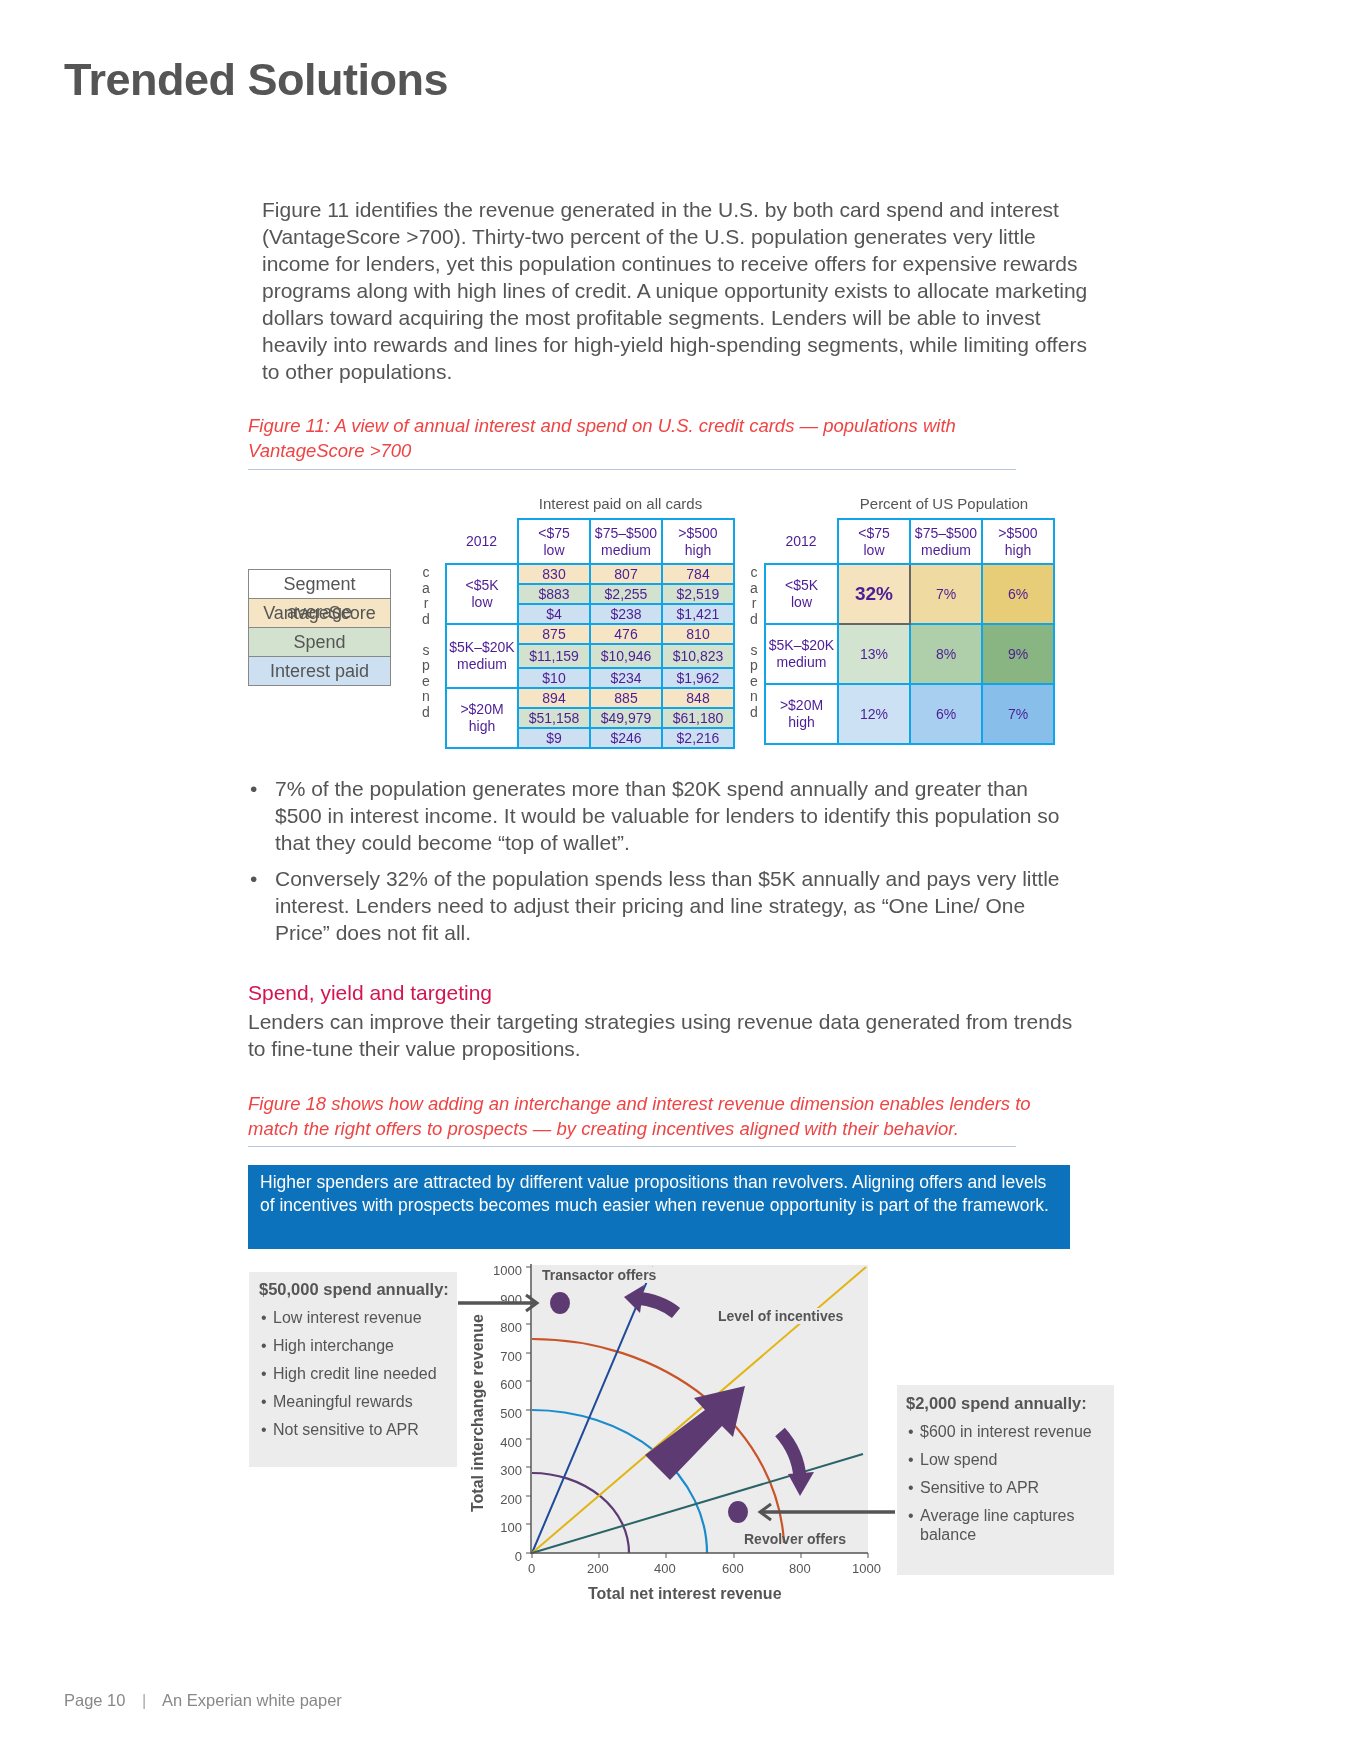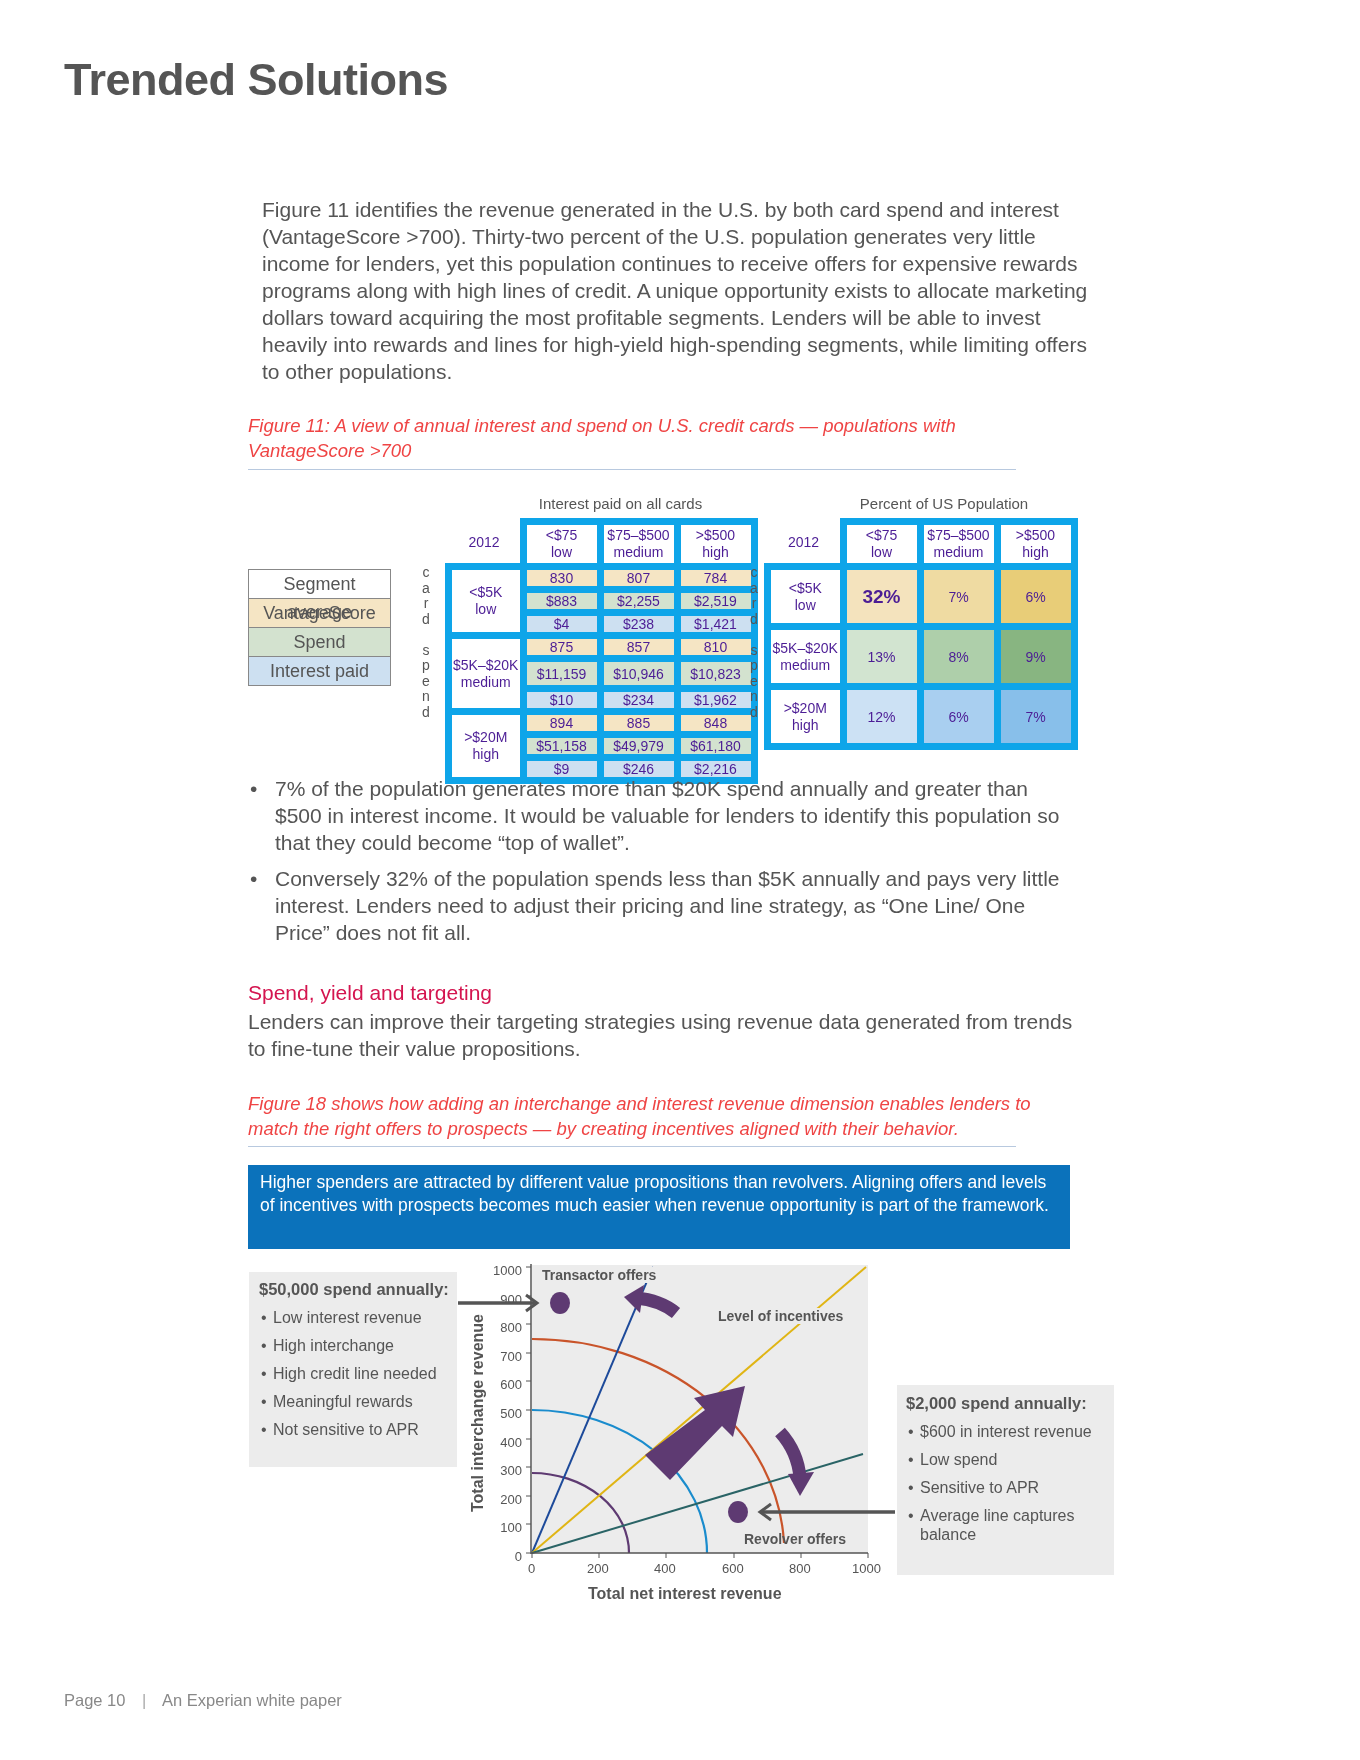--- a/index.html
+++ b/index.html
@@ -5,21 +5,21 @@
   html,body{margin:0;padding:0;background:#fff;}
   body{width:1360px;height:1760px;position:relative;overflow:hidden;font-family:"Liberation Sans",sans-serif;color:#555;}
   .abs{position:absolute;}
   #title{left:64px;top:54px;font-size:45px;font-weight:bold;color:#555;letter-spacing:-0.5px;}
   #intro{left:248px;top:196px;width:830px;font-size:21px;line-height:27px;color:#555;margin-left:14px;}
   .caption{color:#ef4444;font-style:italic;font-size:18.5px;line-height:25px;}
   #cap11{left:248px;top:413px;width:760px;}
   .rule{height:1px;background:#b8c9df;}
   #rule11{left:248px;top:469px;width:768px;}
   table.grid{border-collapse:collapse;font-size:14px;color:#4c1d95;text-align:center;border-radius:21px;}
-  table.grid td{border:7px solid #0ea5e9;padding:0;}
+  table.grid td{border:2px solid #0ea5e9;padding:0;}
   .tlabel{font-size:15px;color:#555;text-align:center;}
   .legend{left:248px;top:569px;width:141px;border:1px solid #888;font-size:18px;text-align:center;}
   .legend div{height:28px;line-height:28px;border-bottom:1px solid #888;}
   .legend div:last-child{border-bottom:none;}
   .vtext{font-size:14px;line-height:15.5px;text-align:center;width:12px;color:#555;}
   .c-vs{background:#f5e5c4;} .c-sp{background:#d3e2cf;} .c-ip{background:#cde0f1;}
   .bullets{left:248px;top:775px;width:830px;font-size:21px;line-height:27px;color:#555;margin:0;padding:0;list-style:none;}
   .bullets li{position:relative;padding-left:27px;margin-bottom:9px;}
   .bullets li::before{content:"•";position:absolute;left:2px;top:0;}
   #sec-h{left:248px;top:981px;font-size:21px;color:#d4144f;}
@@ -80,24 +80,24 @@
   </tr>
   <tr style="height:20px" class="c-ip">
     <td>$4</td>
     <td>$238</td>
     <td>$1,421</td>
   </tr>
 
   <tr style="height:20px" class="c-vs">
     <td rowspan="3" style="background:#fff;line-height:17px"><span>$5K–$20K</span><br><span>medium</span></td>
     <td>875</td>
-    <td>857</td>
+    <td>476</td>
     <td>810</td>
   </tr>
-  <tr style="height:30px" class="c-sp">
+  <tr style="height:24px" class="c-sp">
     <td>$11,159</td>
     <td>$10,946</td>
     <td>$10,823</td>
   </tr>
   <tr style="height:20px" class="c-ip">
     <td>$10</td>
     <td>$234</td>
     <td>$1,962</td>
   </tr>
 

